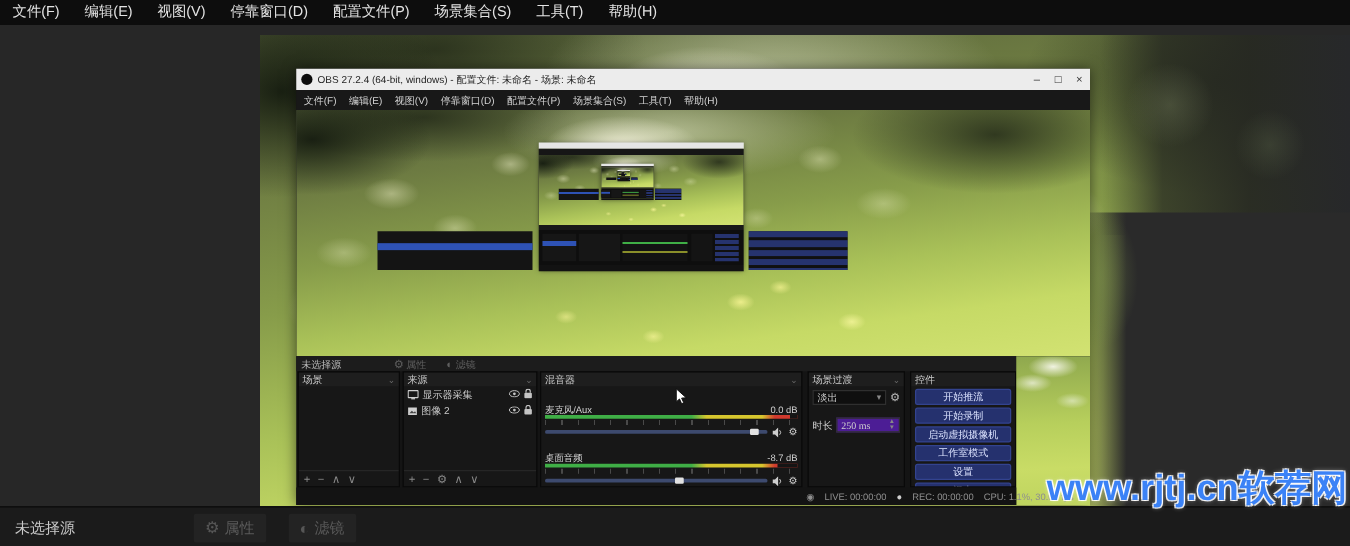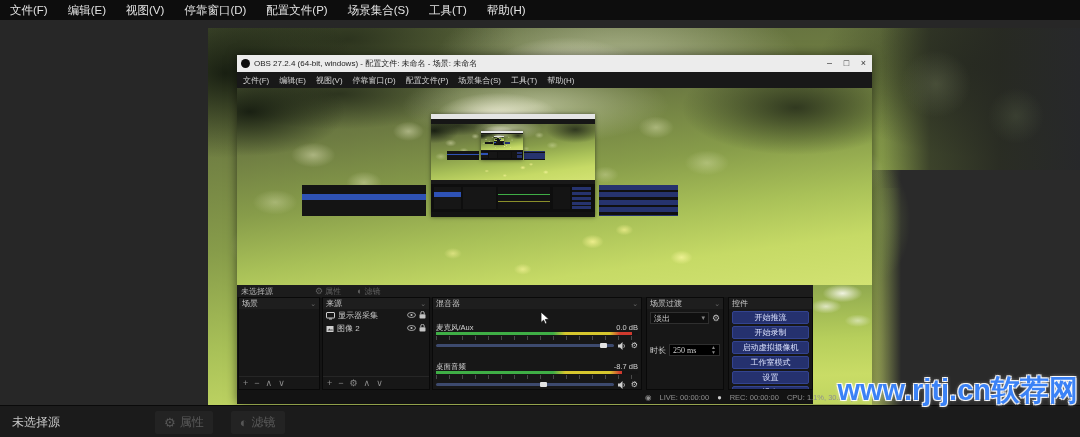--- a/index.html
+++ b/index.html
@@ -94,27 +94,27 @@
   .meter-fill{position:absolute;inset:0;background:linear-gradient(90deg,#3fae46 0,#3fae46 58%,#d6c62e 64%,#d6c62e 86%,#d03a2e 91%,#d03a2e 100%);}
   .meter-cover{position:absolute;right:0;top:0;bottom:0;background:#151515;}
   .ticks{height:4px;background:repeating-linear-gradient(90deg,#565656 0 1px,transparent 1px 13px);
     margin-top:1px;opacity:0.8;}
   .slider-row{display:flex;align-items:center;gap:4px;height:9px;margin-top:1px;}
   .groove{position:relative;flex:1;height:3px;background:#3d4a6e;border-radius:2px;}
   .handle{position:absolute;top:-1px;width:7px;height:5px;background:#e2e2e2;border-radius:1px;}
   .chan-gear{color:#cfcfcf;font-size:8px;}
   
   .trans-body{padding:3px;}
-  .trans-row{display:flex;align-items:center;gap:3px;margin-bottom:20px;}
+  .trans-row{display:flex;align-items:center;gap:3px;margin-bottom:10px;}
   .sel{flex:1;height:12px;background:#0f0f0f;border:1px solid #2f2f2f;display:flex;align-items:center;
     font-size:8px;color:#cfcfcf;padding:0 3px;box-sizing:border-box;}
   .sel .caret{margin-left:auto;color:#888;font-size:7px;}
   .gear{color:#bdbdbd;font-size:9px;}
   .dur-label{font-size:8px;color:#cfcfcf;}
-  .spin{flex:1;height:12px;background:#000000;border:1px solid #2f2f2f;display:flex;align-items:center;
+  .spin{flex:1;height:12px;background:#4c1d95;border:1px solid #2f2f2f;display:flex;align-items:center;
     font-size:8px;color:#cfcfcf;padding:0 3px;box-sizing:border-box;}
   .spin .arrows{margin-left:auto;color:#888;font-size:5px;line-height:5px;display:flex;flex-direction:column;}
   
   .controls-body{padding:2px 3px;}
   .ctrl-btn{height:11px;margin-bottom:2px;background:#25316e;border:1px solid #33438f;border-radius:2px;
     font-size:8px;color:#dce3ff;display:flex;align-items:center;justify-content:center;}
   
   .rscreen{position:absolute;inset:0;overflow:hidden;}
   .rphoto{position:absolute;inset:0;}
   .rwindow{position:absolute;left:30.5%;top:13%;width:25.8%;height:52.5%;display:flex;flex-direction:column;

